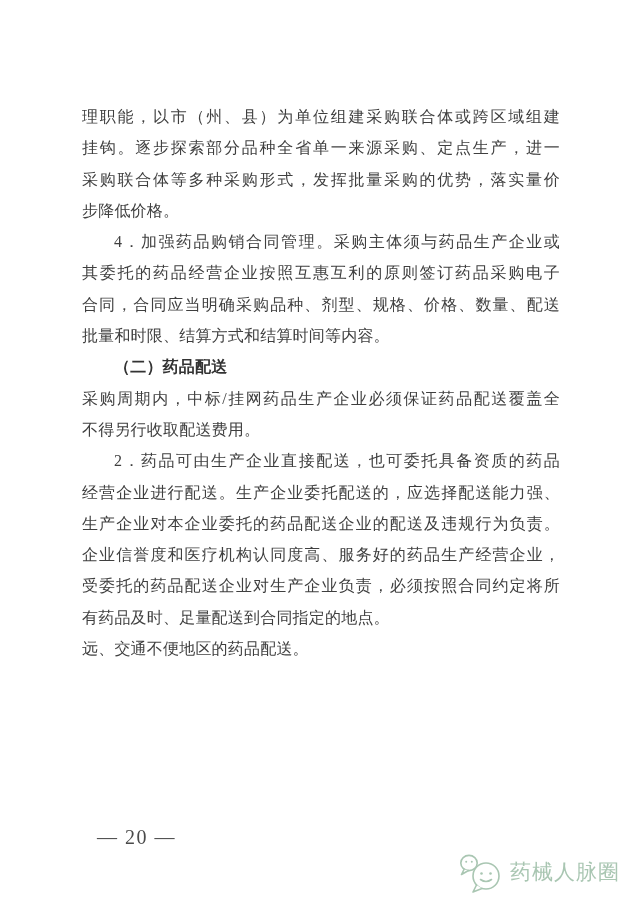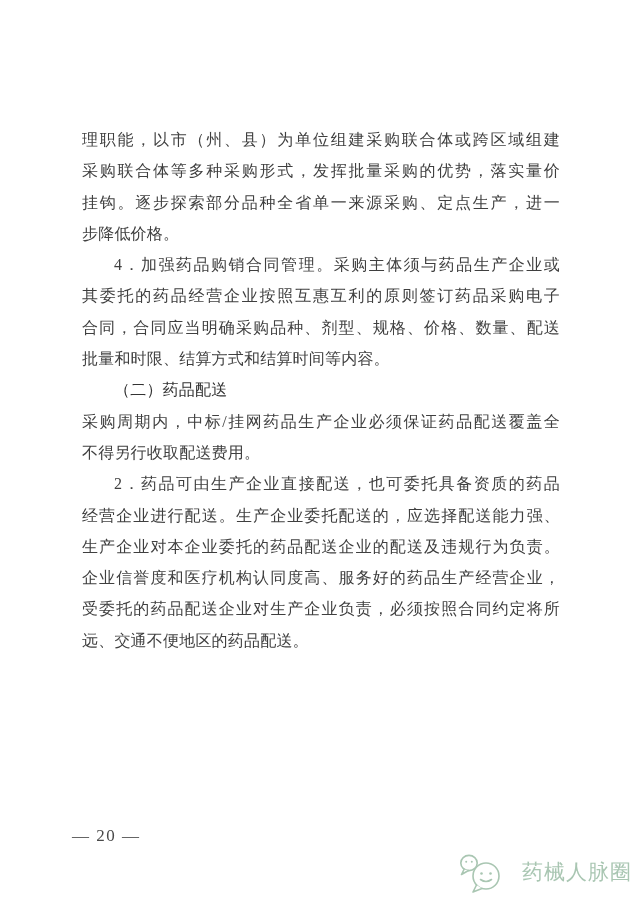--- a/index.html
+++ b/index.html
@@ -5,73 +5,74 @@
   html,body{margin:0;padding:0;background:#ffffff;}
   .page{
     position:relative;
     width:640px;height:905px;
     background:var(--page-background,#ffffff);
     font-family:"Liberation Serif","DejaVu Serif",serif;
     overflow:hidden;
   }
   .text-block{
     position:absolute;
-    left:82px;top:124px;width:478px;
+    left:82px;top:101px;width:478px;
     font-size:16px;
     line-height:31.3px;
     color:var(--body-text,#3f3f3f);
     letter-spacing:0.2px;
   }
   .ln{min-height:31.3px;}
   .j{text-align:justify;text-align-last:justify;}
   .ind{text-indent:32px;}
-  .head{font-weight:normal;color:var(--heading-text,#333333);}
+  .head{font-weight:bold;color:var(--heading-text,#333333);}
   .page-num{
     position:absolute;
-    left:72px;top:826px;
-    font-size:17px;
+    left:97px;top:826px;
+    font-size:20px;
     color:var(--page-number,#4a4a4a);
     letter-spacing:1.5px;
   }
   .watermark{
     position:absolute;
     left:458px;top:848px;
     display:flex;align-items:center;
     color:var(--watermark-green,#a9c6b2);
   }
   .watermark svg{display:block;}
   .watermark-label{
     font-size:21px;
     letter-spacing:1px;
-    margin-left:20px;
+    margin-left:8px;
     white-space:nowrap;
   }
 </style>
 </head>
 <body>
 
 <div class="page">
 
   <div class="text-block">
     <div class="ln j">理职能，以市（州、县）为单位组建采购联合体或跨区域组建</div>
+    <div class="ln j">挂钩。逐步探索部分品种全省单一来源采购、定点生产，进一</div>
     <div class="ln j">采购联合体等多种采购形式，发挥批量采购的优势，落实量价</div>
-    <div class="ln j">挂钩。逐步探索部分品种全省单一来源采购、定点生产，进一</div>
     <div class="ln">步降低价格。</div>
     <div class="ln j ind">4．加强药品购销合同管理。采购主体须与药品生产企业或</div>
     <div class="ln j">其委托的药品经营企业按照互惠互利的原则签订药品采购电子</div>
     <div class="ln j">合同，合同应当明确采购品种、剂型、规格、价格、数量、配送</div>
     <div class="ln">批量和时限、结算方式和结算时间等内容。</div>
     <div class="ln head ind">（二）药品配送</div>
     <div class="ln j">采购周期内，中标/挂网药品生产企业必须保证药品配送覆盖全</div>
     <div class="ln">不得另行收取配送费用。</div>
     <div class="ln j ind">2．药品可由生产企业直接配送，也可委托具备资质的药品</div>
     <div class="ln j">经营企业进行配送。生产企业委托配送的，应选择配送能力强、</div>
     <div class="ln j">生产企业对本企业委托的药品配送企业的配送及违规行为负责。</div>
     <div class="ln j">企业信誉度和医疗机构认同度高、服务好的药品生产经营企业，</div>
     <div class="ln j">受委托的药品配送企业对生产企业负责，必须按照合同约定将所</div>
+    <div class="ln">有药品及时、足量配送到合同指定的地点。</div>
     <div class="ln">远、交通不便地区的药品配送。</div>
   </div>
 
   <div class="page-num">— 20 —</div>
 
   <div class="watermark">
     <span>
       <svg width="44" height="48" viewBox="0 0 44 48" fill="none" stroke="currentColor" stroke-width="1.6" stroke-linecap="round" stroke-linejoin="round">
 
         <ellipse cx="11" cy="15" rx="8.2" ry="7.6"></ellipse>

